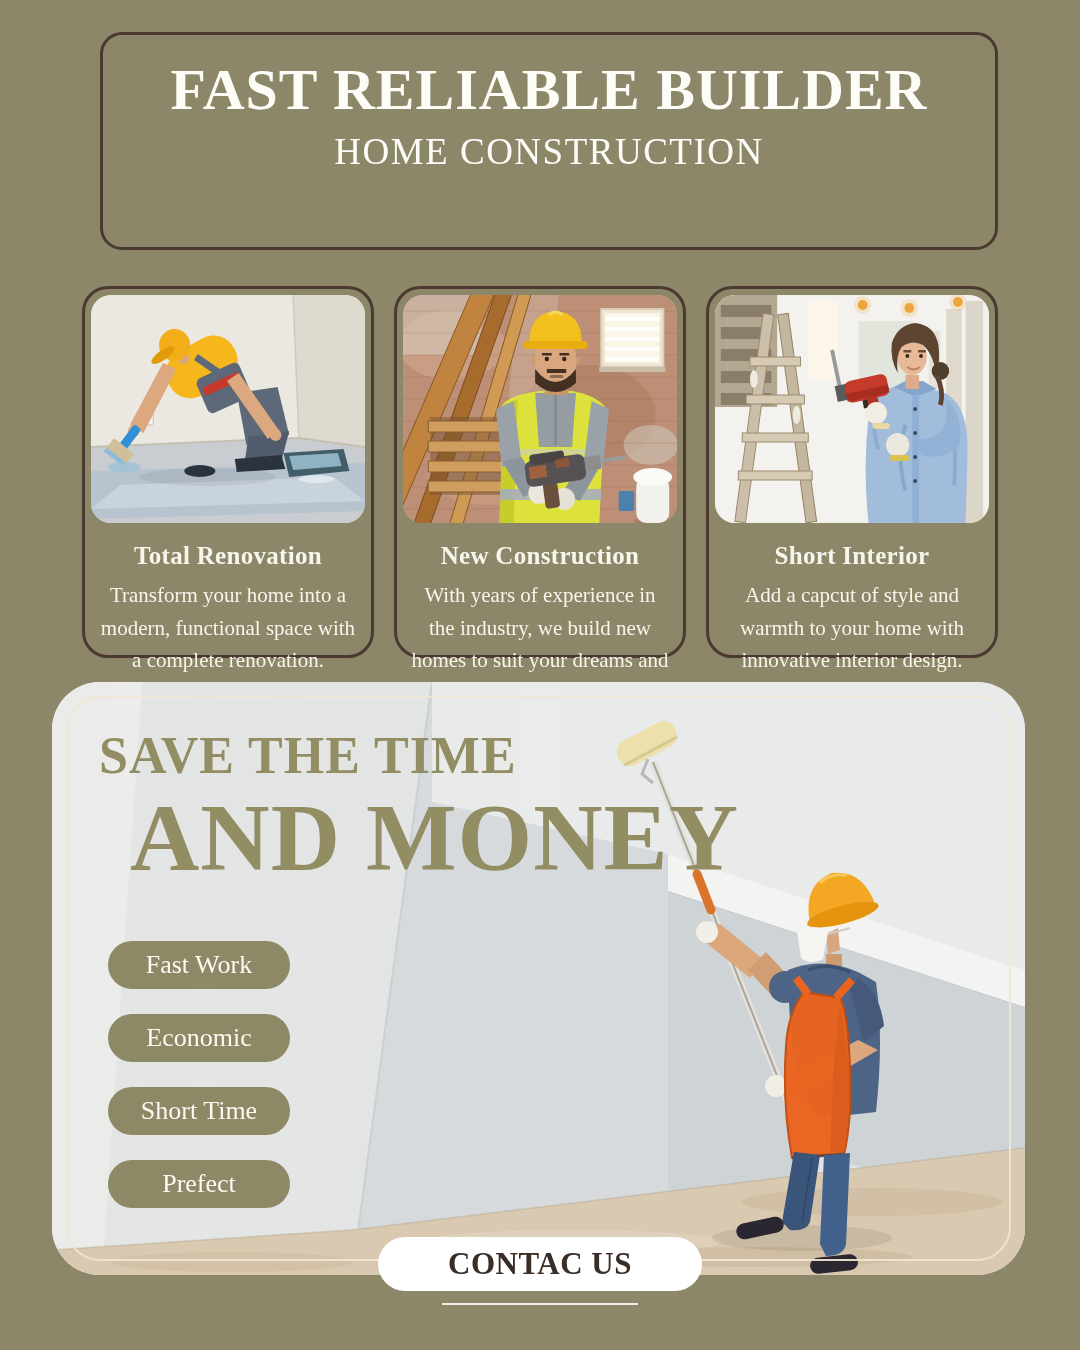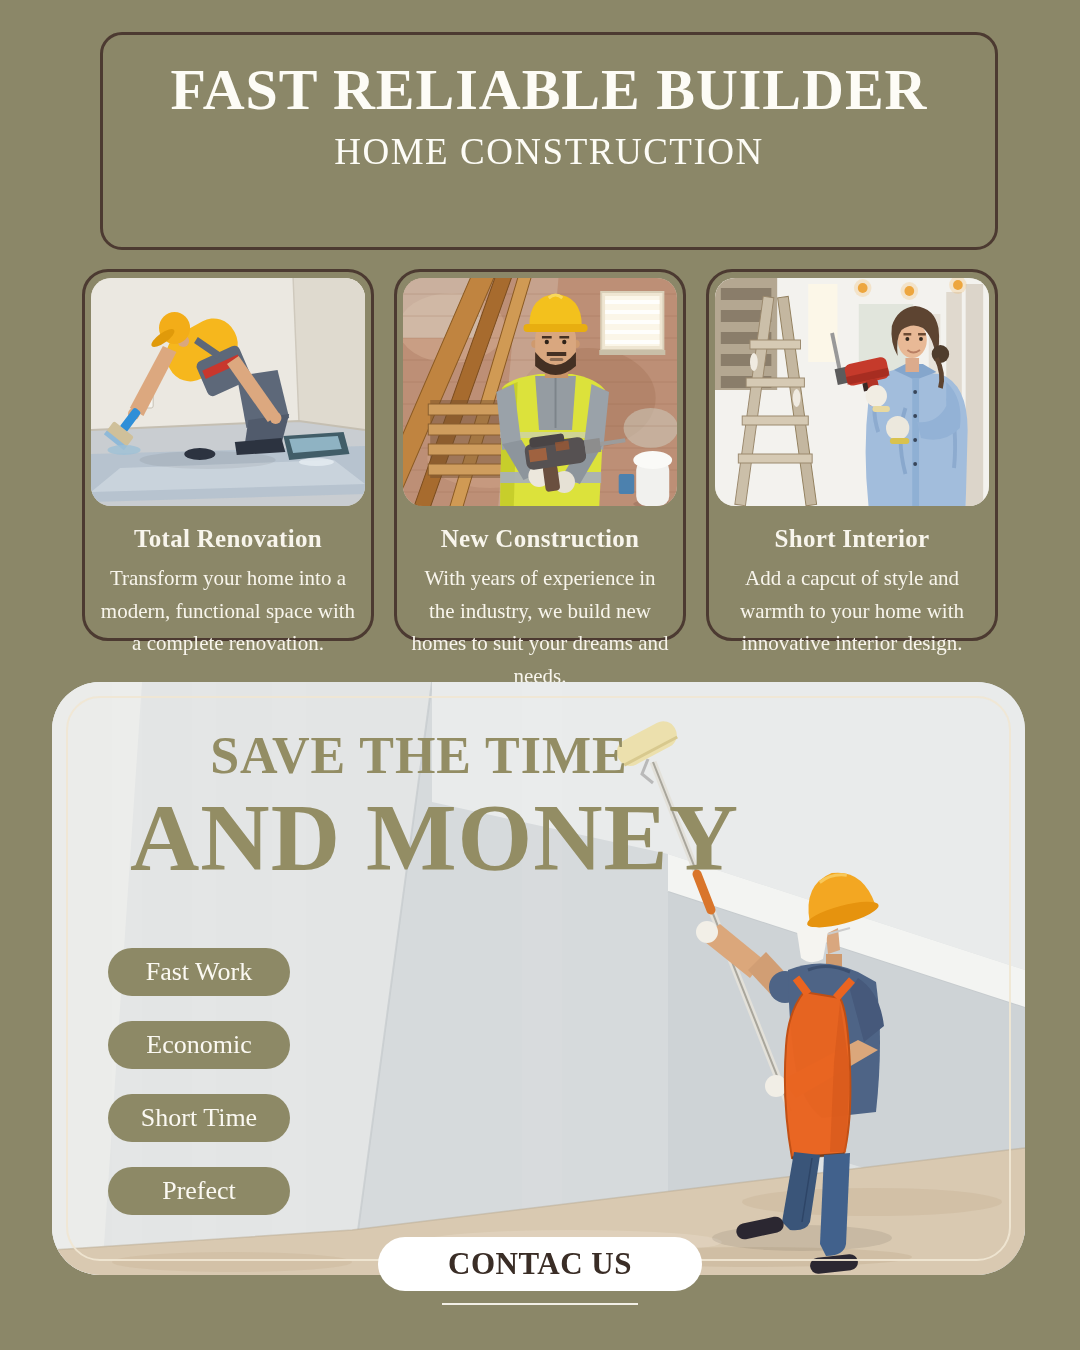--- a/index.html
+++ b/index.html
@@ -6,37 +6,37 @@
   .canvas{position:relative;width:1080px;height:1350px;background:#8b8768;overflow:hidden;
           font-family:"Liberation Serif","DejaVu Serif",serif;margin:0 auto;}
 
   
   .top-box{position:absolute;left:100px;top:32px;width:898px;height:218px;box-sizing:border-box;
            border:3px solid #4c3a31;border-radius:22px;text-align:center;color:#fdfcf6;}
   .top-box h1{margin:25px 0 6px;font-size:58px;font-weight:bold;letter-spacing:1px;line-height:1.05;}
   .top-box .sub{margin:0;font-size:37px;line-height:49px;letter-spacing:1.5px;font-weight:normal;}
 
   
-  .cards{position:absolute;left:82px;top:269px;width:916px;display:flex;gap:20px;}
+  .cards{position:absolute;left:82px;top:286px;width:916px;display:flex;gap:20px;}
   .card{flex:1;height:372px;box-sizing:border-box;border:3px solid #4c3a31;border-radius:26px;
         padding:6px 6px 0;text-align:center;color:#f8f5ec;}
   .card-img{height:228px;border-radius:20px;overflow:hidden;background:#cfcabb;}
   .card-img svg{display:block;width:100%;height:100%;}
   .card h2{margin:19px 0 9px;font-size:25px;font-weight:bold;letter-spacing:.3px;}
   .card p{margin:0 auto;font-size:21px;line-height:1.55;max-width:258px;}
 
   
   .panel{position:absolute;left:52px;top:682px;width:973px;height:593px;border-radius:48px;overflow:hidden;}
   .panel svg.scene{position:absolute;left:0;top:0;width:100%;height:100%;}
   .panel-border{position:absolute;left:14px;top:14px;right:14px;bottom:14px;
                 border:2px solid #f0e6d2;border-radius:34px;opacity:.92;pointer-events:none;}
   .headline{position:absolute;left:47px;top:48px;color:#938d64;}
-  .headline .h1{font-size:52px;font-weight:bold;letter-spacing:1px;line-height:1;text-align:center;}
+  .headline .h1{font-size:52px;font-weight:bold;letter-spacing:1px;line-height:1;}
   .headline .h2{font-size:96px;font-weight:bold;letter-spacing:1px;line-height:1;margin-top:8px;margin-left:31px;}
-  .tags{position:absolute;left:56px;top:266px;display:flex;flex-direction:column;gap:25px;}
+  .tags{position:absolute;left:56px;top:259px;display:flex;flex-direction:column;gap:25px;}
   .tag{width:182px;height:48px;border-radius:24px;background:#8d8966;color:#fbf9f2;
        font-size:26px;display:flex;align-items:center;justify-content:center;}
 
   
   .contact{position:absolute;left:378px;top:1237px;width:324px;height:54px;border:none;
            background:#ffffff;border-radius:28px;color:#3a2d26;font-size:31px;font-weight:bold;
            letter-spacing:.5px;font-family:Liberation Serif, serif;
            display:flex;align-items:center;justify-content:center;cursor:pointer;z-index:5;}
   .website-row{position:absolute;left:0;right:0;top:1303px;display:flex;align-items:center;
                justify-content:center;gap:48px;color:#f7f4ec;font-size:21px;font-weight:bold;

